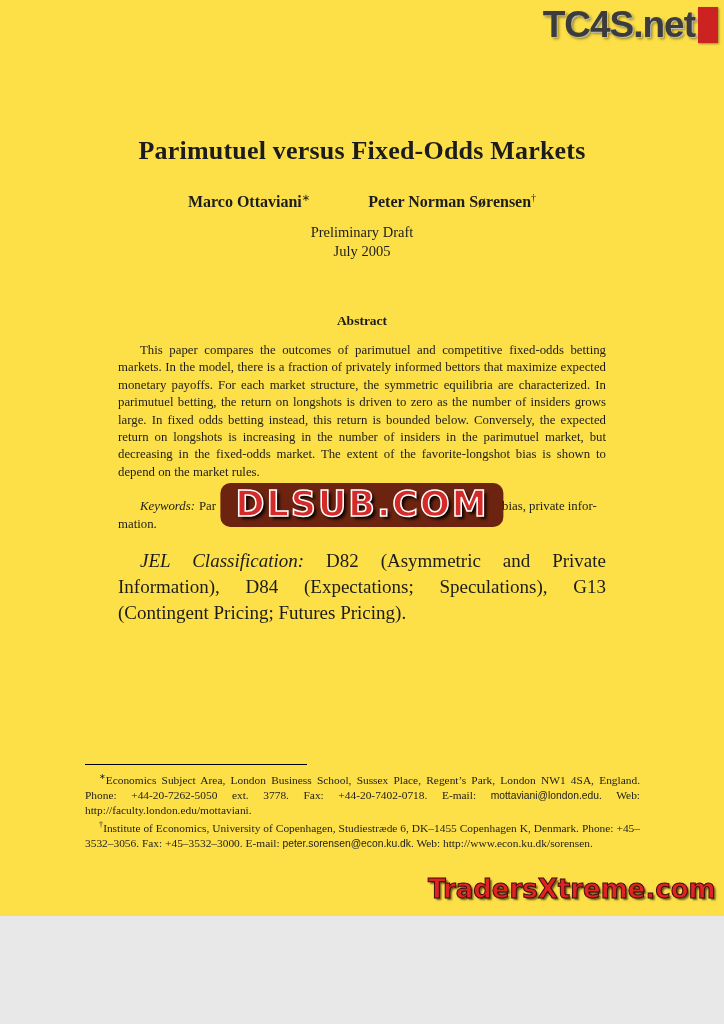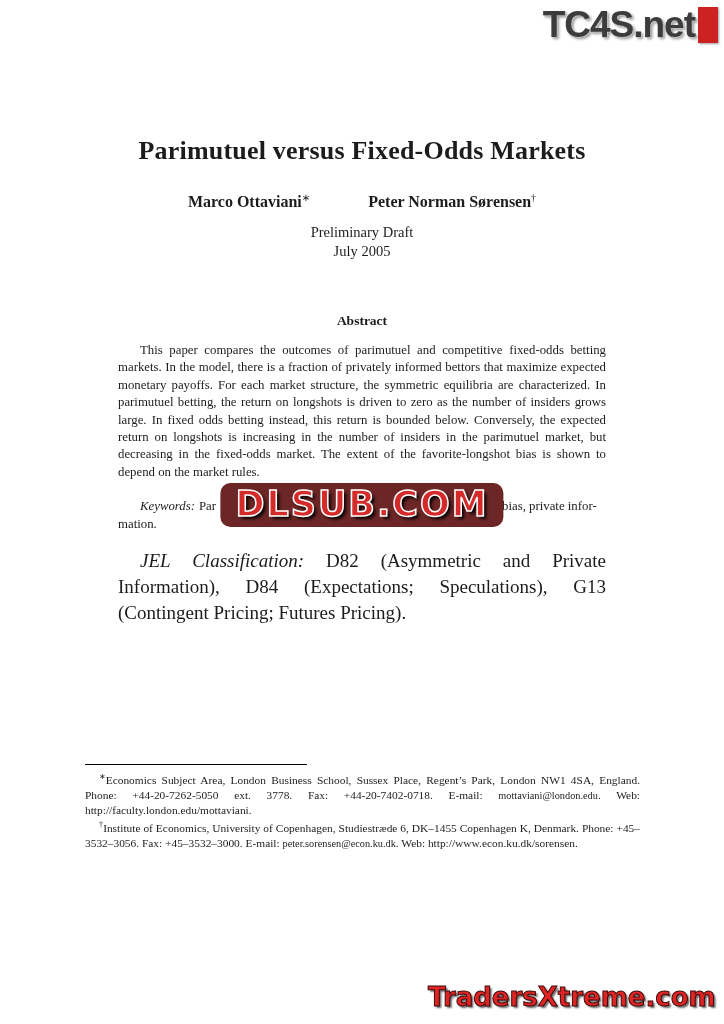--- a/index.html
+++ b/index.html
@@ -1,21 +1,21 @@
 <!DOCTYPE html>
 <html><head>
 <meta charset="utf-8">
 <style>
   html, body { margin: 0; padding: 0; background: #e8e8e8; }
   .page {
     position: relative;
     width: 724px;
-    height: 1024px;
+    height: 916px;
     margin: 0 auto;
-    background: #ffffff;
+    background: #fde047;
     font-family: "Liberation Serif", serif;
     color: #1c1c1c;
     overflow: hidden;
     box-sizing: border-box;
   }
 
   
   .paper-title {
     margin: 4px;
     padding-top: 132px;
@@ -83,21 +83,21 @@
     text-align: justify;
   }
   .footnote-rule {
     width: 40%;
     border-top: 1px solid #000;
     margin-bottom: 7px;
   }
   .footnote-block p { margin: 0 0 2px 0; text-indent: 14px; }
   .footnote-block sup { font-size: 8px; }
   .mono {
-    font-family: Liberation Serif, serif;
+    font-family: Liberation Sans, sans-serif;
     font-size: 10.3px;
   }
 
   
   .wm-tc4s {
     position: absolute;
     top: 4px;
     right: 6px;
     display: flex;
     align-items: center;

